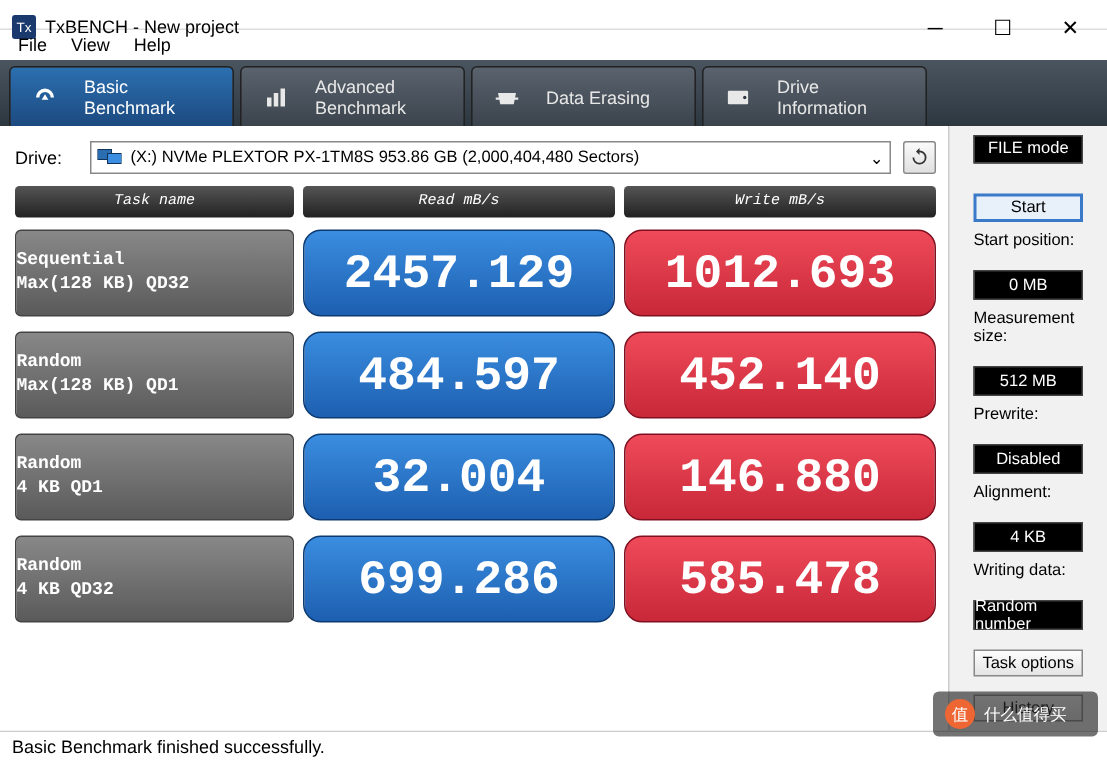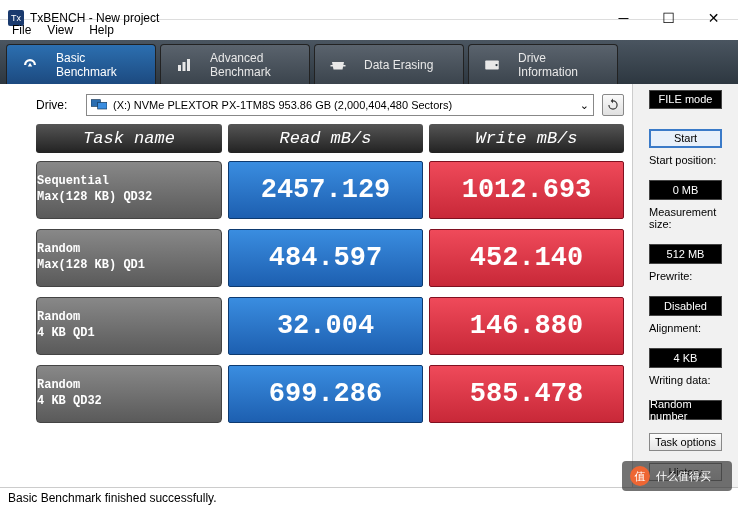--- a/index.html
+++ b/index.html
@@ -14,40 +14,40 @@
 .menubar { height: 20px; display: flex; align-items: center; padding: 0 4px; font-size: 12px; }
 .menubar span { padding: 2px 8px; }
 
 .tabbar { height: 44px; background: linear-gradient(#4a5560,#2d3740); display: flex; padding: 4px 6px 0 6px; gap: 4px; }
 .tab { flex: 0 0 auto; min-width: 150px; display: flex; align-items: center; gap: 17px; padding: 4px 14px; color: #e8e8e8; font-size: 12px; border-radius: 4px 4px 0 0; background: linear-gradient(#5a636d,#3b444d); border: 1px solid #222; border-bottom: none; }
 .tab.active { background: linear-gradient(#2c6fb0,#1c4a80); color: #fff; }
 .tab .ticon { width: 18px; height: 18px; display: flex; align-items: center; justify-content: center; }
 .tab svg { fill: currentColor; }
 
 .workarea { display: flex; height: 403px; }
-.main { flex: 1; padding: 10px 8px 8px 10px; background: #fff; display: flex; flex-direction: column; margin-left: 26px; }
+.main { flex: 1; padding: 10px 8px 8px 10px; background: #fff; display: flex; flex-direction: column; }
 .side { width: 106px; background: #f1f1f1; border-left: 1px solid #ccc; padding: 6px 16px; display: flex; flex-direction: column; gap: 4px; font-size: 11px; }
 
 .driveline { display: flex; align-items: center; gap: 8px; margin-bottom: 8px; }
 .driveline label { font-size: 12px; width: 42px; }
 .drivesel { flex: 1; height: 22px; border: 1px solid #888; background: #fff; display: flex; align-items: center; padding: 0 4px; font-size: 11px; position: relative; }
 .drivesel .mon { width: 16px; height: 12px; margin-right: 6px; display: inline-flex; }
 .drivesel .chev { margin-left: auto; }
 .reloadbtn { width: 22px; height: 22px; border: 1px solid #888; background: linear-gradient(#fafafa,#e0e0e0); display: flex; align-items: center; justify-content: center; border-radius: 2px; }
 
 .headerrow { display: flex; gap: 6px; margin-bottom: 8px; }
-.headerrow .hcell { background: linear-gradient(#555,#222); color: #fff; font-family: "Courier New", monospace; font-size: 17px; font-style: italic; text-align: center; padding: 5px 0; border-radius: 3px; }
+.headerrow .hcell { background: linear-gradient(#555,#222); color: #fff; font-family: "Courier New", monospace; font-size: 10px; font-style: italic; text-align: center; padding: 5px 0; border-radius: 3px; }
 .hcell.name { flex: 0 0 186px; }
 .hcell.rd { flex: 1; }
 .hcell.wr { flex: 1; }
 
 .rows { display: flex; flex-direction: column; gap: 10px; }
 .row { display: flex; gap: 6px; }
 .taskcell { flex: 0 0 186px; height: 58px; background: linear-gradient(#888,#5a5a5a); color: #fff; border-radius: 4px; border: 1px solid #444; font-family: "Courier New", monospace; font-size: 12px; font-weight: bold; display: flex; align-items: center; line-height: 1.3; white-space: pre; }
-.valcell { flex: 1; height: 58px; border-radius: 2px; color: #fff; font-family: "Courier New", monospace; font-size: 27px; font-weight: bold; display: flex; align-items: center; justify-content: center; }
+.valcell { flex: 1; height: 58px; border-radius: 12px; color: #fff; font-family: "Courier New", monospace; font-size: 32px; font-weight: bold; display: flex; align-items: center; justify-content: center; }
 .valcell.read { background: linear-gradient(#3a8de0,#1d5fb0); border: 1px solid #0d3a70; }
 .valcell.write { background: linear-gradient(#ef4a5a,#c82838); border: 1px solid #801020; }
 
 .sidebtn { height: 20px; background: linear-gradient(#fdfdfd,#e4e4e4); border: 1px solid #888; font-size: 11px; display: flex; align-items: center; justify-content: center; cursor: pointer; }
 .sidebtn.start { border: 2px solid #3a7ac8; background: #e8f0fa; }
 .sidebtn.dark { background: #000; color: #fff; border: 1px solid #444; padding: 2px 0; }
 .slabel { font-size: 11px; margin-top: 2px; }
 .side .group { display: flex; flex-direction: column; gap: 14px; }
 
 .status { height: 22px; border-top: 1px solid #ccc; padding: 3px 8px; font-size: 12px; background: #fff; }

